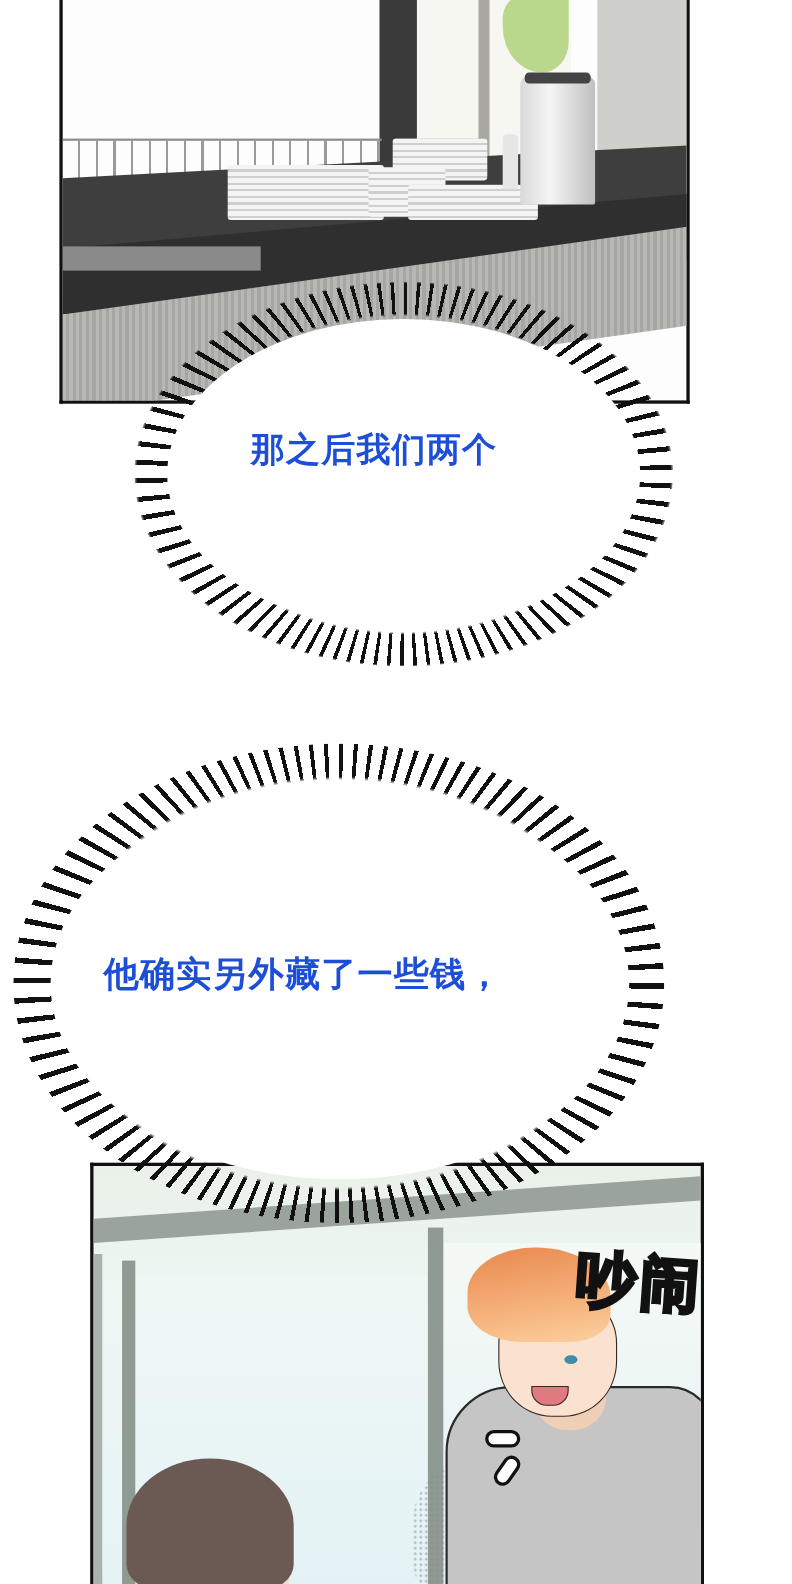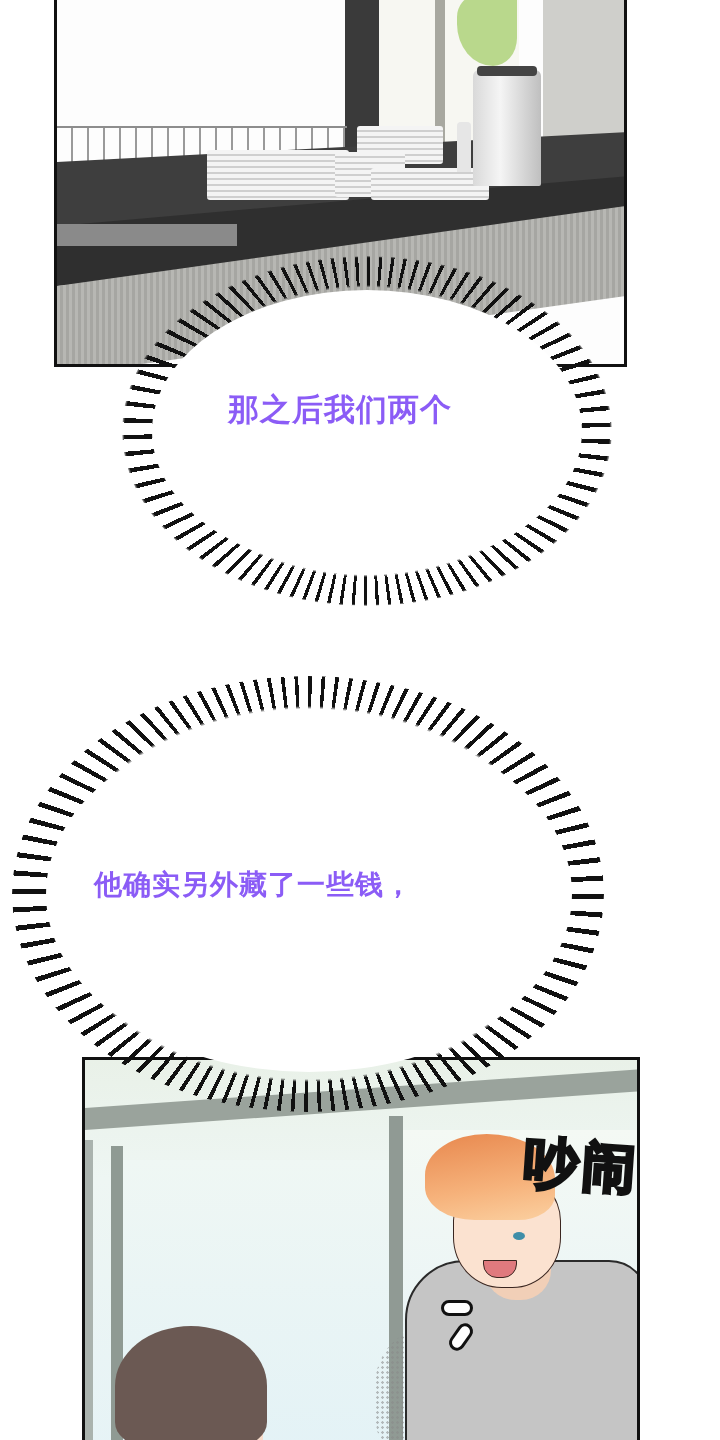--- a/index.html
+++ b/index.html
@@ -24,37 +24,37 @@
   .p1-plates-b { left:300px; top:130px; width:86px; height:38px; }
   .p1-plates-c { left:278px; top:156px; width:70px; height:45px; }
   .p1-plates-d { left:314px; top:172px; width:118px; height:32px; }
   .p1-kettle { left:416px; top:74px; width:68px; height:116px; background:linear-gradient(90deg,#d9d9d9,#f5f5f5 40%,#bfbfbf); border-radius:6px 6px 2px 2px; }
   .p1-kettle-top { left:420px; top:70px; width:60px; height:10px; background:#444; border-radius:4px; }
   .p1-bottle { left:400px; top:126px; width:14px; height:50px; background:#e6e6e6; border-radius:4px 4px 0 0; }
 
   
   .burst { position:absolute; border-radius:50%; background:#fff; }
   .burst-ring { position:absolute; border-radius:50%; }
-  .bubble-text { position:absolute; color:#8b5cf6; font-weight:bold; font-size:31px; line-height:46px; white-space:nowrap; letter-spacing:1px; }
+  .bubble-text { position:absolute; color:#1d4ed8; font-weight:bold; font-size:31px; line-height:46px; white-space:nowrap; letter-spacing:1px; }
 
   
   .b1-ring { left:122px; top:256px; width:490px; height:350px;
     background:repeating-conic-gradient(from 0deg at 50% 50%, #111 0 1.1deg, transparent 1.1deg 4deg);
     -webkit-mask:radial-gradient(ellipse at center, transparent 0 58%, #000 59% 70%, transparent 71%);
             mask:radial-gradient(ellipse at center, transparent 0 58%, #000 59% 70%, transparent 71%); }
   .b1-fill { left:152px; top:290px; width:430px; height:282px; }
   .b1-text { left:228px; top:386px; }
 
   
   .b2-ring { left:12px; top:676px; width:592px; height:436px;
     background:repeating-conic-gradient(from 0deg at 50% 50%, #111 0 1deg, transparent 1deg 3.6deg);
     -webkit-mask:radial-gradient(ellipse at center, transparent 0 60%, #000 61% 71%, transparent 72%);
             mask:radial-gradient(ellipse at center, transparent 0 60%, #000 61% 71%, transparent 72%); }
   .b2-fill { left:46px; top:716px; width:526px; height:356px; }
-  .b2-text { left:94px; top:862px; font-size:28px; }
+  .b2-text { left:94px; top:862px; font-size:32px; }
 
   
   .panel2 { left:82px; top:1057px; width:558px; height:400px; border:3px solid #111; border-bottom:none; box-sizing:border-box; overflow:hidden;
     background:linear-gradient(180deg,#e9f1e8 0%,#eef6f3 30%,#e6f3f6 100%); }
   .p2-beam { left:0; top:48px; width:560px; height:22px; background:#9aa39c; transform:skewY(-4deg); transform-origin:left top; }
   .p2-col1 { left:26px; top:86px; width:12px; height:320px; background:#8f9a93; }
   .p2-col2 { left:304px; top:56px; width:14px; height:360px; background:#909a94; }
   .p2-col0 { left:0; top:80px; width:8px; height:320px; background:#aab3ae; }
   .p2-frame { left:38px; top:100px; width:266px; height:300px; background:linear-gradient(180deg,#eff7f4,#e3f2f6); }
   .p2-frame2 { left:318px; top:70px; width:240px; height:330px; background:linear-gradient(180deg,#f4f9f4,#e4f2f7); }

